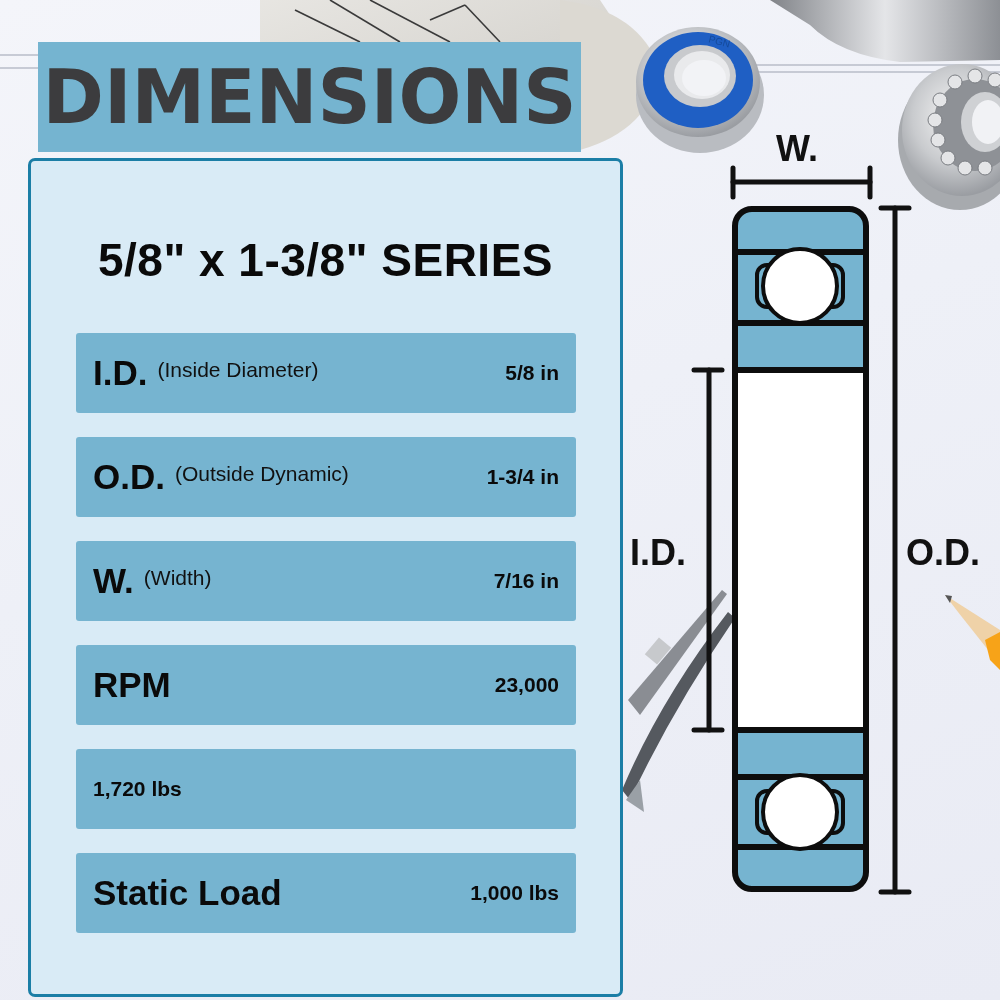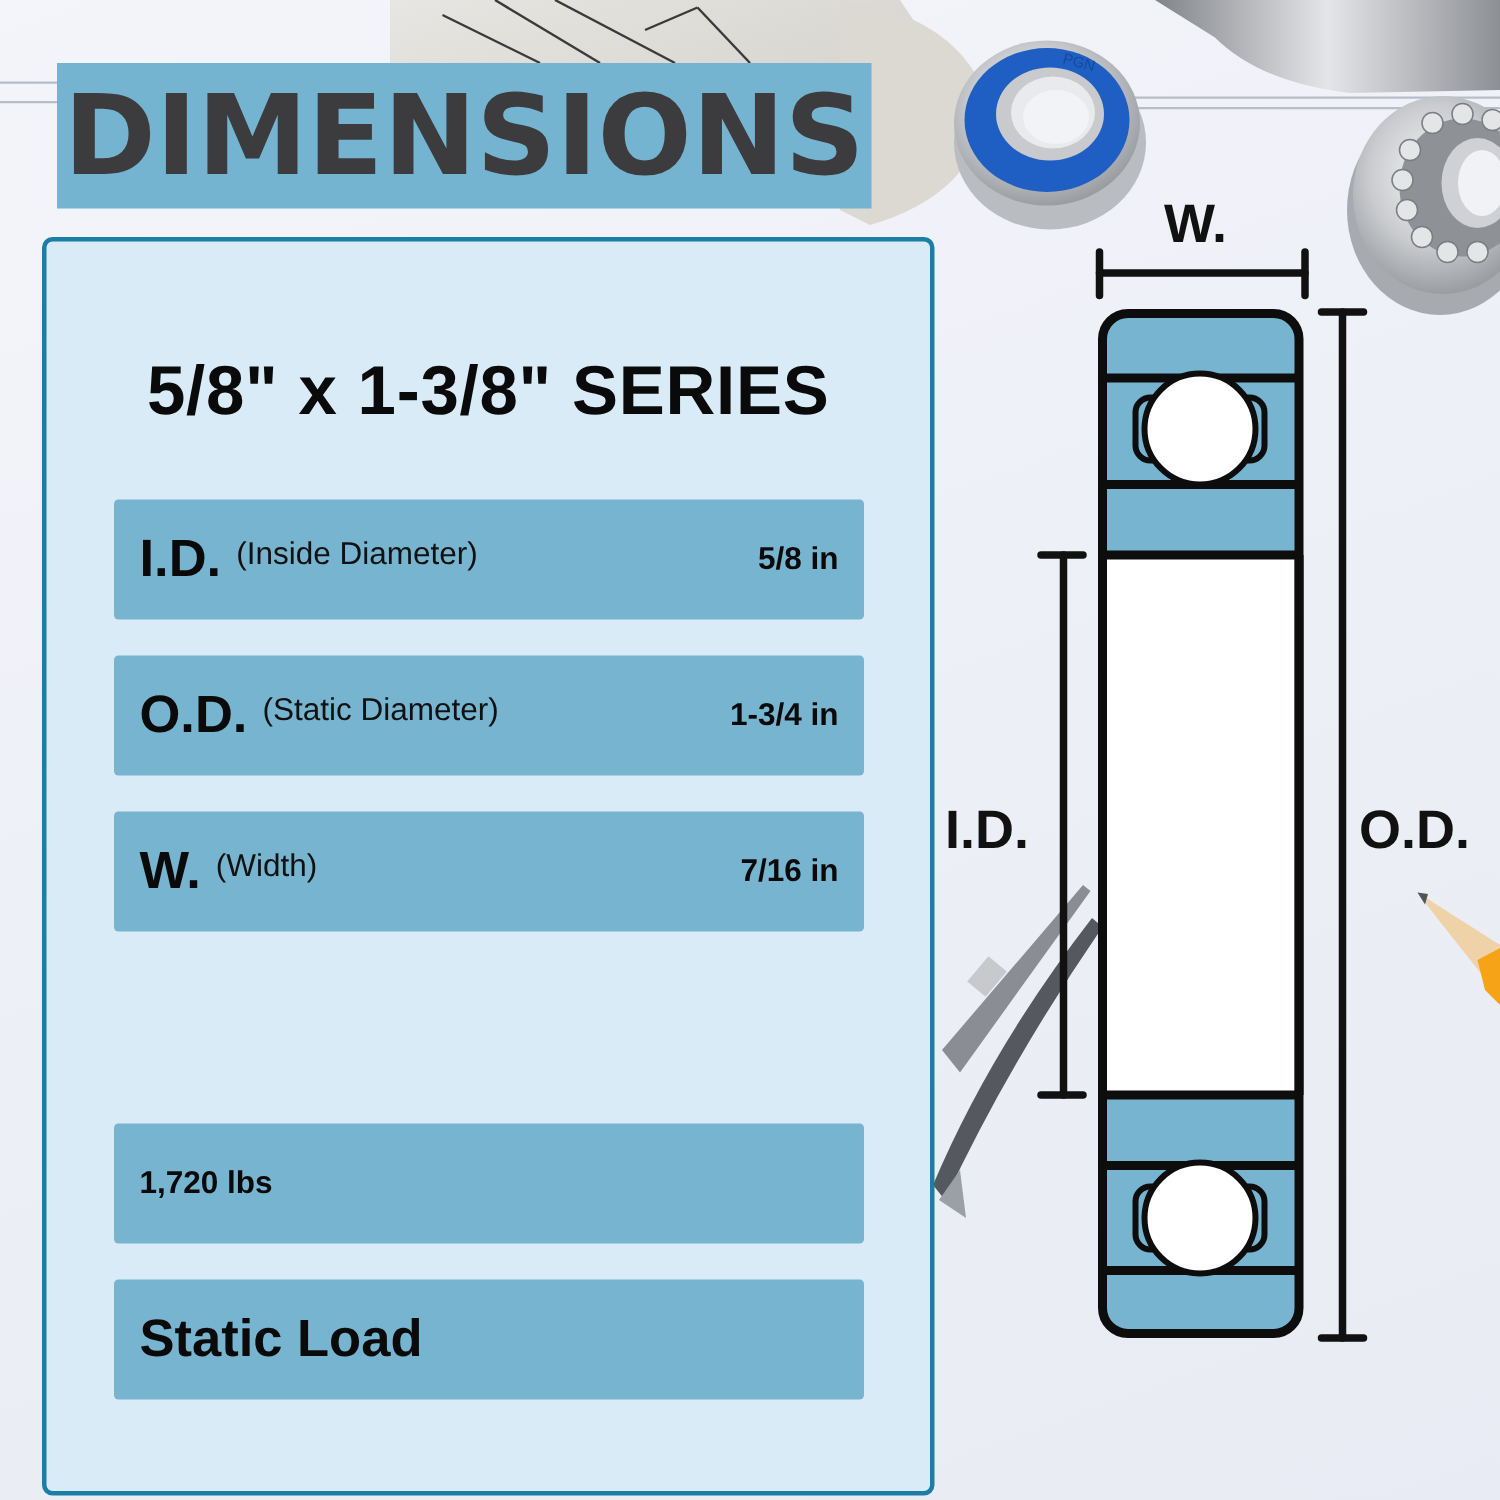--- a/index.html
+++ b/index.html
@@ -5,21 +5,21 @@
   html, body { margin: 0; padding: 0; }
   body {
     width: 1000px; height: 1000px; position: relative; overflow: hidden;
     background: linear-gradient(160deg, #f4f5fa 0%, #eef0f7 45%, #e9ebf4 100%);
     font-family: "Liberation Sans", sans-serif;
   }
   .bg-photo { position: absolute; inset: 0; pointer-events: none; }
 
   
   .title-box {
-    position: absolute; left: 38px; top: 42px; width: 543px; height: 97px;
+    position: absolute; left: 38px; top: 42px; width: 543px; height: 110px;
     background: #75b4d0;
     display: flex; align-items: center; justify-content: center;
   }
   .title-text {
     font-family: "DejaVu Sans", sans-serif; font-weight: bold;
     font-size: 74px; color: #3c3c3e; letter-spacing: 0px; line-height: 1;
   }
 
   
   .panel {
@@ -153,42 +153,49 @@
     <div class="spec-left">
       <span class="spec-label">I.D.</span>
       <span class="spec-sub">(Inside Diameter)</span>
     </div>
     <span class="spec-value">5/8 in</span>
   </div>
 
   <div class="spec-row" style="top:276px">
     <div class="spec-left">
       <span class="spec-label">O.D.</span>
-      <span class="spec-sub">(Static Diameter)</span>
+      <span class="spec-sub">(Outside Dynamic)</span>
     </div>
     <span class="spec-value">1-3/4 in</span>
   </div>
 
   <div class="spec-row" style="top:380px">
     <div class="spec-left">
       <span class="spec-label">W.</span>
       <span class="spec-sub">(Width)</span>
     </div>
     <span class="spec-value">7/16 in</span>
   </div>
 
+  <div class="spec-row" style="top:484px">
+    <div class="spec-left">
+      <span class="spec-label">RPM</span>
+    </div>
+    <span class="spec-value">23,000</span>
+  </div>
 
   <div class="spec-row" style="top:588px">
     <span class="spec-value">1,720 lbs</span>
   </div>
 
   <div class="spec-row" style="top:692px">
     <div class="spec-left">
       <span class="spec-label">Static Load</span>
     </div>
+    <span class="spec-value">1,000 lbs</span>
   </div>
 </div>
 
 <svg class="diagram" width="1000" height="1000" viewBox="0 0 1000 1000">
 
   <rect x="735" y="209" width="131" height="680" rx="17" fill="#76b4d0" stroke="#0d0d0d" stroke-width="6"></rect>
 
   <rect x="738" y="370" width="125" height="360" fill="#ffffff"></rect>
   <g stroke="#0d0d0d" stroke-width="6">
     <line x1="735" y1="252" x2="866" y2="252"></line>

